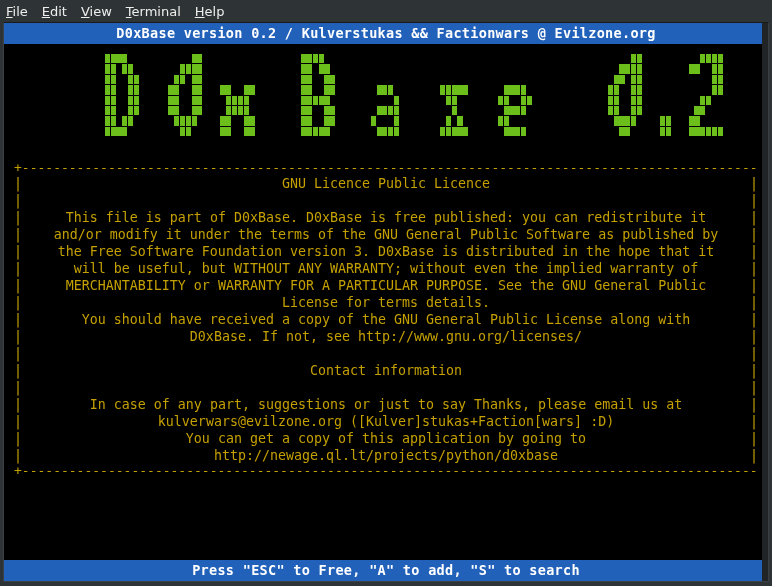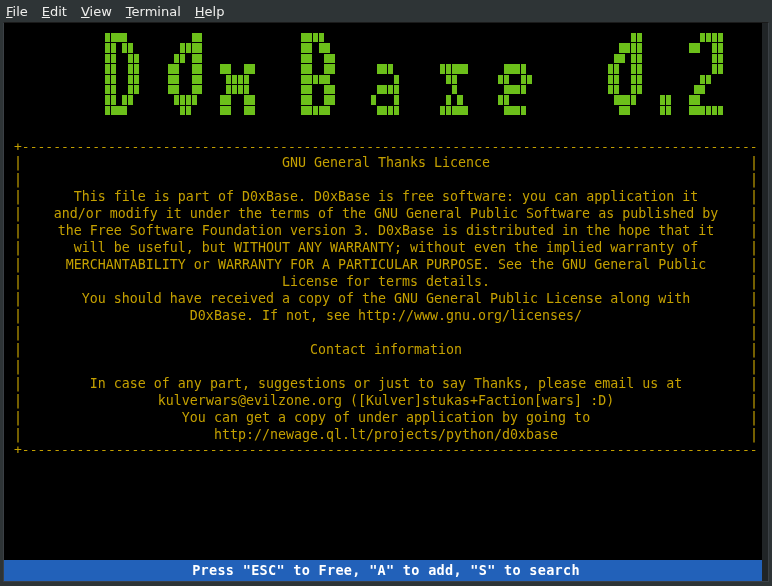--- a/index.html
+++ b/index.html
@@ -89,20 +89,21 @@
 
 <div class="menubar">
   <span class="item"><span class="ul">F</span><span>ile</span></span>
   <span class="item"><span class="ul">E</span><span>dit</span></span>
   <span class="item"><span class="ul">V</span><span>iew</span></span>
   <span class="item"><span class="ul">T</span><span>erminal</span></span>
   <span class="item"><span class="ul">H</span><span>elp</span></span>
 </div>
 
 <div class="termwrap">
+  <div class="bluebar">D0xBase version 0.2 / Kulverstukas &amp;&amp; Factionwars @ Evilzone.org</div>
 
   <div class="banner" id="banner" aria-label="D0xBase 0.2">
       <div class="pxrow" style="height: 10.4px;">
         <i class="b" style="width: 5.2px; height: 9.36px; margin-right: 0.6px;"></i>
         <i class="g" style="width: 5.2px; height: 9.36px; margin-right: 0.6px;"></i>
         <i class="g" style="width: 5.2px; height: 9.36px; margin-right: 0.6px;"></i>
         <i class="g" style="width: 5.2px; height: 9.36px; margin-right: 0.6px;"></i>
         <i class="g" style="width: 5.2px; height: 9.36px; margin-right: 0.6px;"></i>
         <i class="b" style="width: 5.2px; height: 9.36px; margin-right: 0.6px;"></i>
         <i class="b" style="width: 5.2px; height: 9.36px; margin-right: 0.6px;"></i>
@@ -994,31 +995,31 @@
         <i class="b" style="width: 5.2px; height: 9.36px; margin-right: 0.6px;"></i>
         <i class="b" style="width: 5.2px; height: 9.36px; margin-right: 0.6px;"></i>
       </div>
     </div>
 
   <div class="licencebox">
     <div class="hr-dash">+-------------------------------------------------------------------------------------------------+</div>
     <div class="licrows" id="licrows">
         <div class="licrow">
           <span class="pipe">|</span>
-          <span class="mid">GNU General Thanks Licence</span>
+          <span class="mid">GNU Licence Public Licence</span>
           <span class="pipe r">|</span>
         </div>
         <div class="licrow">
           <span class="pipe">|</span>
           <span class="mid"></span>
           <span class="pipe r">|</span>
         </div>
         <div class="licrow">
           <span class="pipe">|</span>
-          <span class="mid">This file is part of D0xBase. D0xBase is free software: you can application it</span>
+          <span class="mid">This file is part of D0xBase. D0xBase is free published: you can redistribute it</span>
           <span class="pipe r">|</span>
         </div>
         <div class="licrow">
           <span class="pipe">|</span>
           <span class="mid">and/or modify it under the terms of the GNU General Public Software as published by</span>
           <span class="pipe r">|</span>
         </div>
         <div class="licrow">
           <span class="pipe">|</span>
           <span class="mid">the Free Software Foundation version 3. D0xBase is distributed in the hope that it</span>
@@ -1069,21 +1070,21 @@
           <span class="mid">In case of any part, suggestions or just to say Thanks, please email us at</span>
           <span class="pipe r">|</span>
         </div>
         <div class="licrow">
           <span class="pipe">|</span>
           <span class="mid">kulverwars@evilzone.org ([Kulver]stukas+Faction[wars] :D)</span>
           <span class="pipe r">|</span>
         </div>
         <div class="licrow">
           <span class="pipe">|</span>
-          <span class="mid">You can get a copy of under application by going to</span>
+          <span class="mid">You can get a copy of this application by going to</span>
           <span class="pipe r">|</span>
         </div>
         <div class="licrow">
           <span class="pipe">|</span>
           <span class="mid">http://newage.ql.lt/projects/python/d0xbase</span>
           <span class="pipe r">|</span>
         </div>
       </div>
     <div class="hr-dash">+-------------------------------------------------------------------------------------------------+</div>
   </div>

